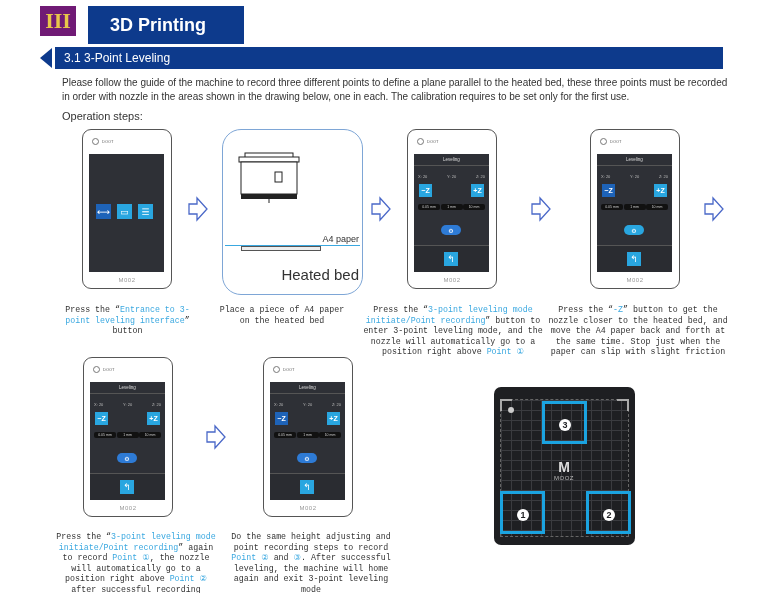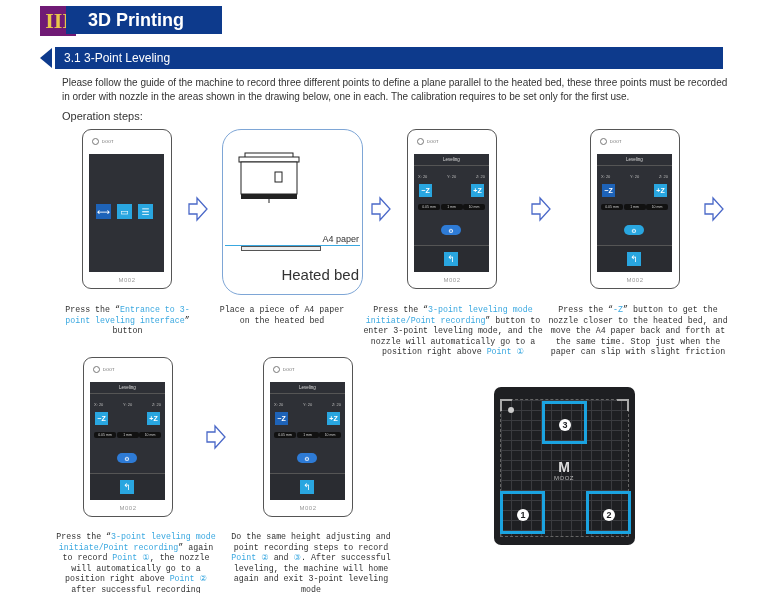--- a/index.html
+++ b/index.html
@@ -1,18 +1,18 @@
 <!DOCTYPE html>
 <html><head>
 <meta charset="utf-8">
 <style>
   html, body { margin:0; padding:0; }
   body { width:759px; height:593px; background:#ffffff; position:relative; overflow:hidden; font-family:"Liberation Sans", sans-serif; color:#333; }
   .chap-num { position:absolute; left:40px; top:6px; width:36px; height:30px; background:#701a75; color:#e8c64a; font-family:"Liberation Serif", serif; font-size:22px; font-weight:bold; display:flex; align-items:center; justify-content:center; }
-  .chap-title { position:absolute; left:66px; top:6px; width:156px; height:28px; background:#0d3a8c; color:#fff; font-size:18px; font-weight:bold; display:flex; align-items:center; padding-left:22px; box-sizing:border-box; }
+  .chap-title { position:absolute; left:88px; top:6px; width:156px; height:38px; background:#0d3a8c; color:#fff; font-size:18px; font-weight:bold; display:flex; align-items:center; padding-left:22px; box-sizing:border-box; }
   .sec-tri { position:absolute; left:40px; top:48px; width:0; height:0; border-top:10px solid transparent; border-bottom:10px solid transparent; border-right:12px solid #0d3a8c; }
   .sec-bar { position:absolute; left:55px; top:47px; width:668px; height:22px; background:#0d3a8c; color:#fff; font-size:12px; display:flex; align-items:center; padding-left:9px; box-sizing:border-box; }
   .intro { position:absolute; left:62px; top:76px; width:670px; font-size:10px; line-height:14px; color:#333; }
   .opsteps { position:absolute; left:62px; top:110px; font-size:11px; color:#333; }
 
   .phone { position:absolute; width:90px; height:160px; border:1.5px solid #555; border-radius:9px; background:#fff; box-sizing:border-box; }
   .phone .logo { position:absolute; left:9px; top:8px; display:flex; align-items:center; gap:3px; font-size:4px; color:#666; }
   .phone .logo .dot { width:7px; height:7px; border-radius:50%; border:1px solid #777; box-sizing:border-box; }
   .phone .screen { position:absolute; left:6px; top:24px; width:75px; height:118px; background:#2e3036; }
   .phone .brand { position:absolute; left:0; right:0; bottom:5px; text-align:center; font-size:6px; color:#999; letter-spacing:0.5px; }

